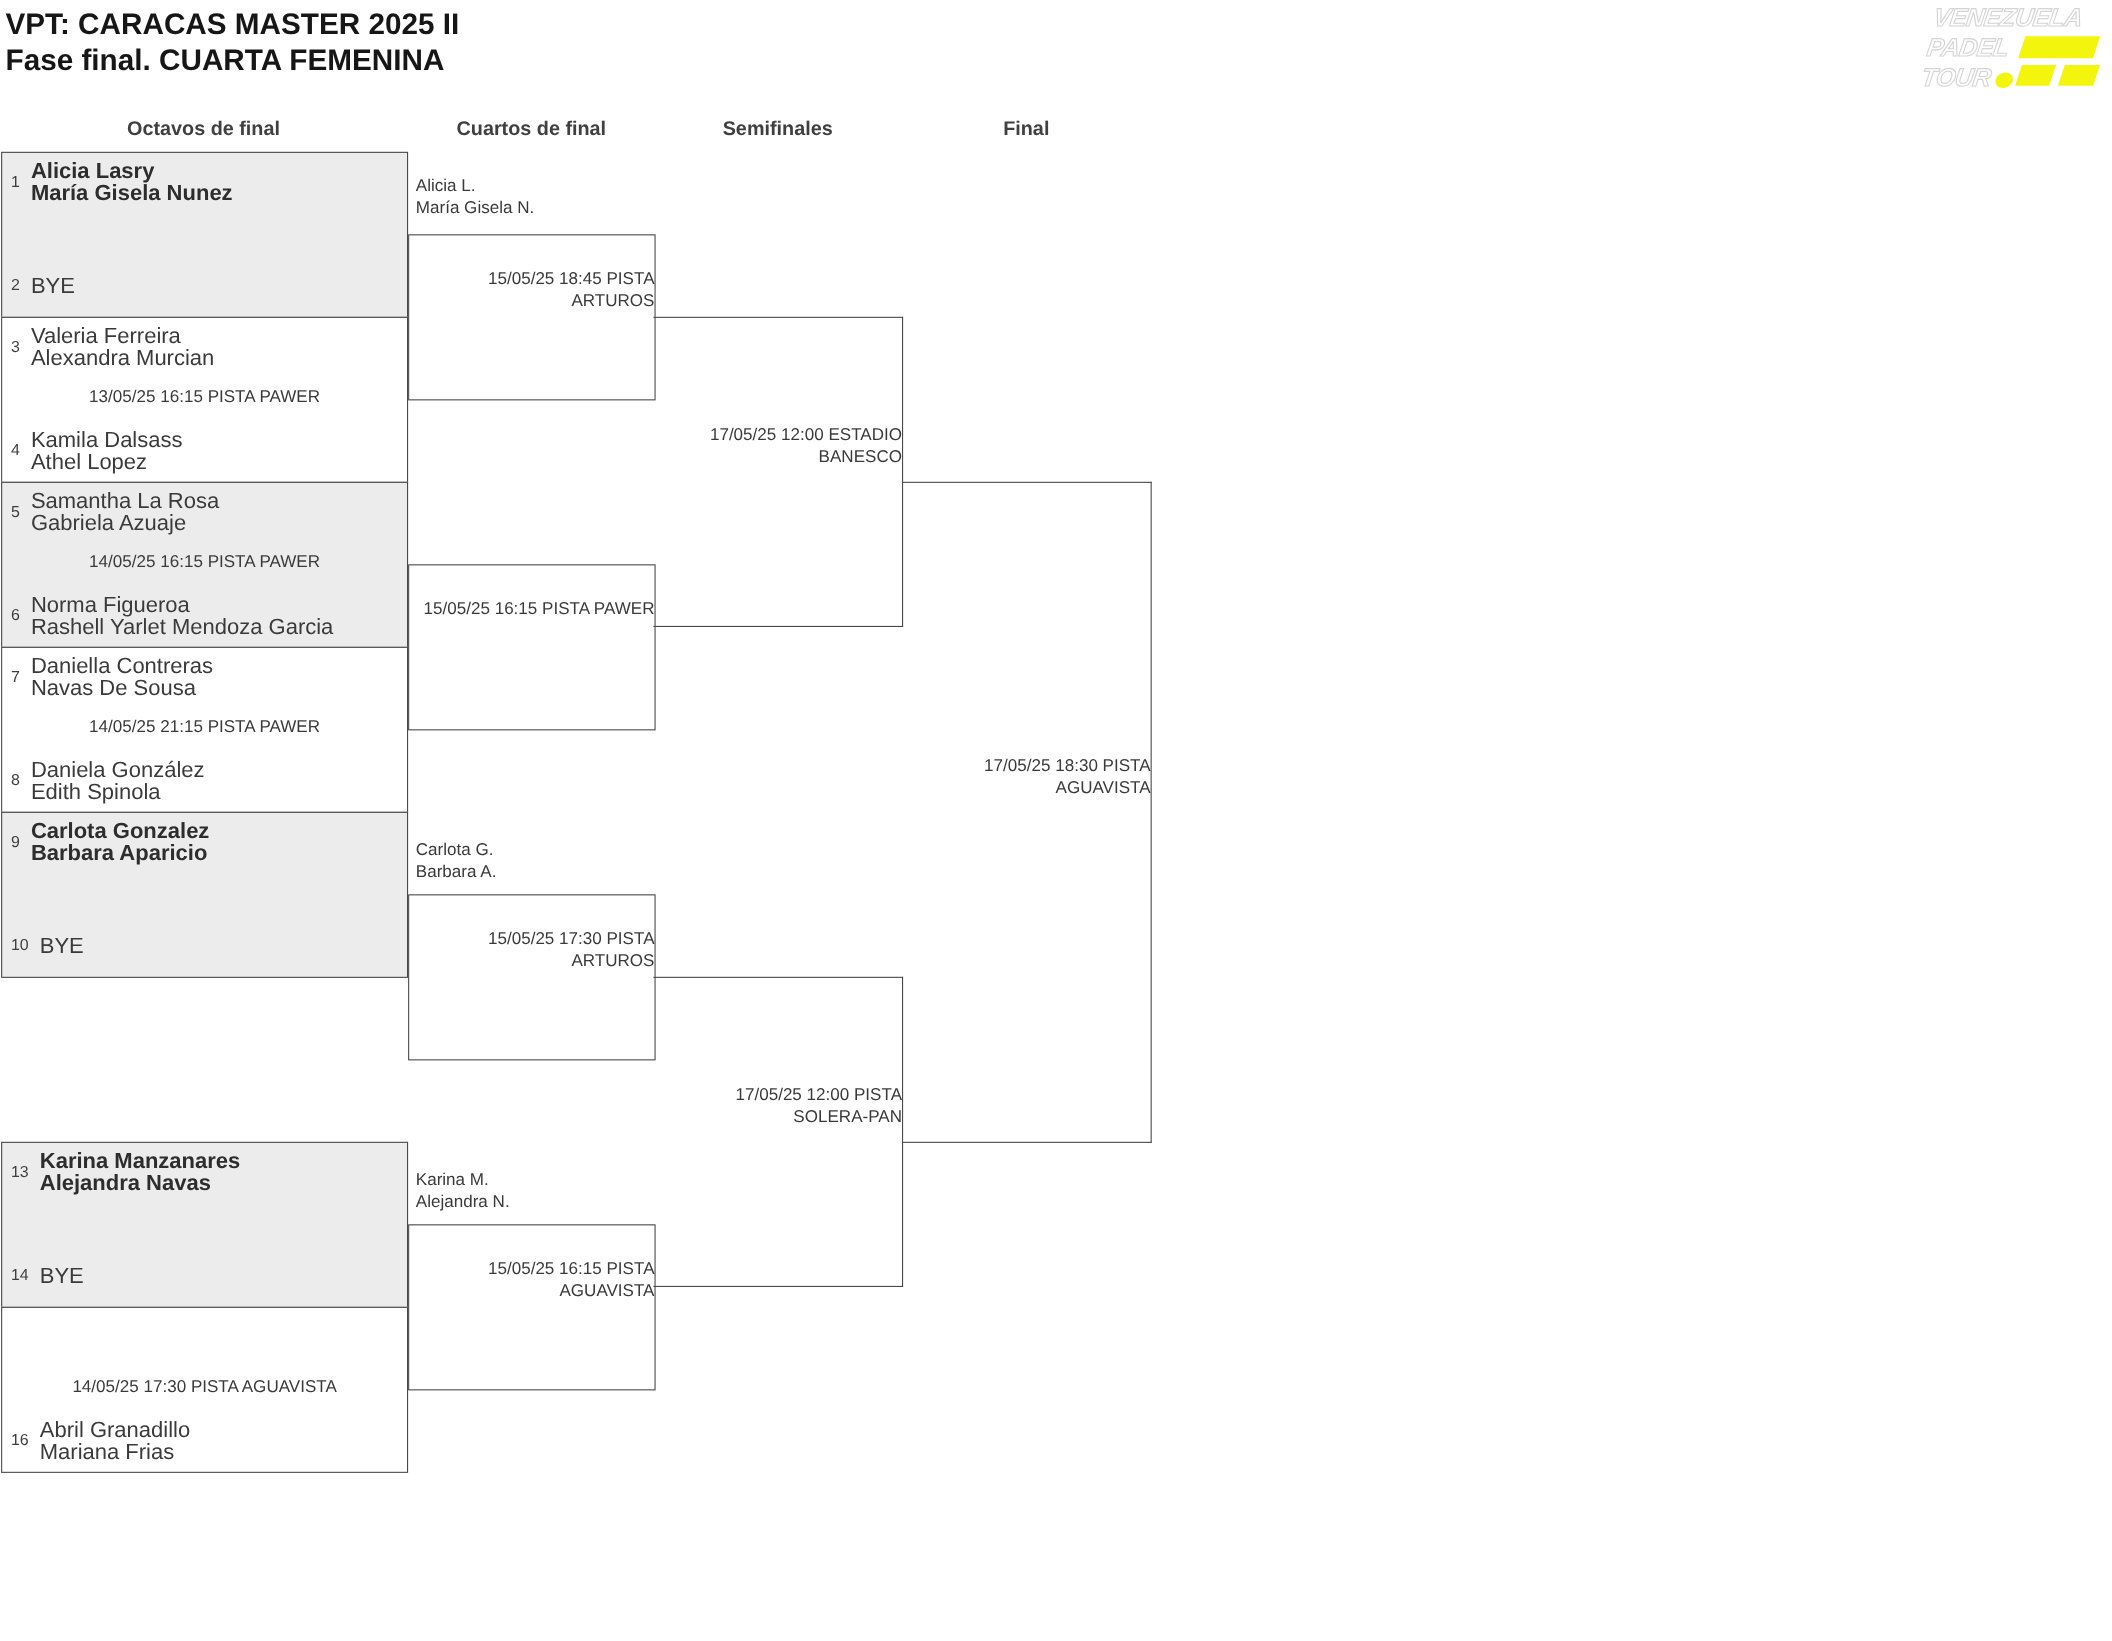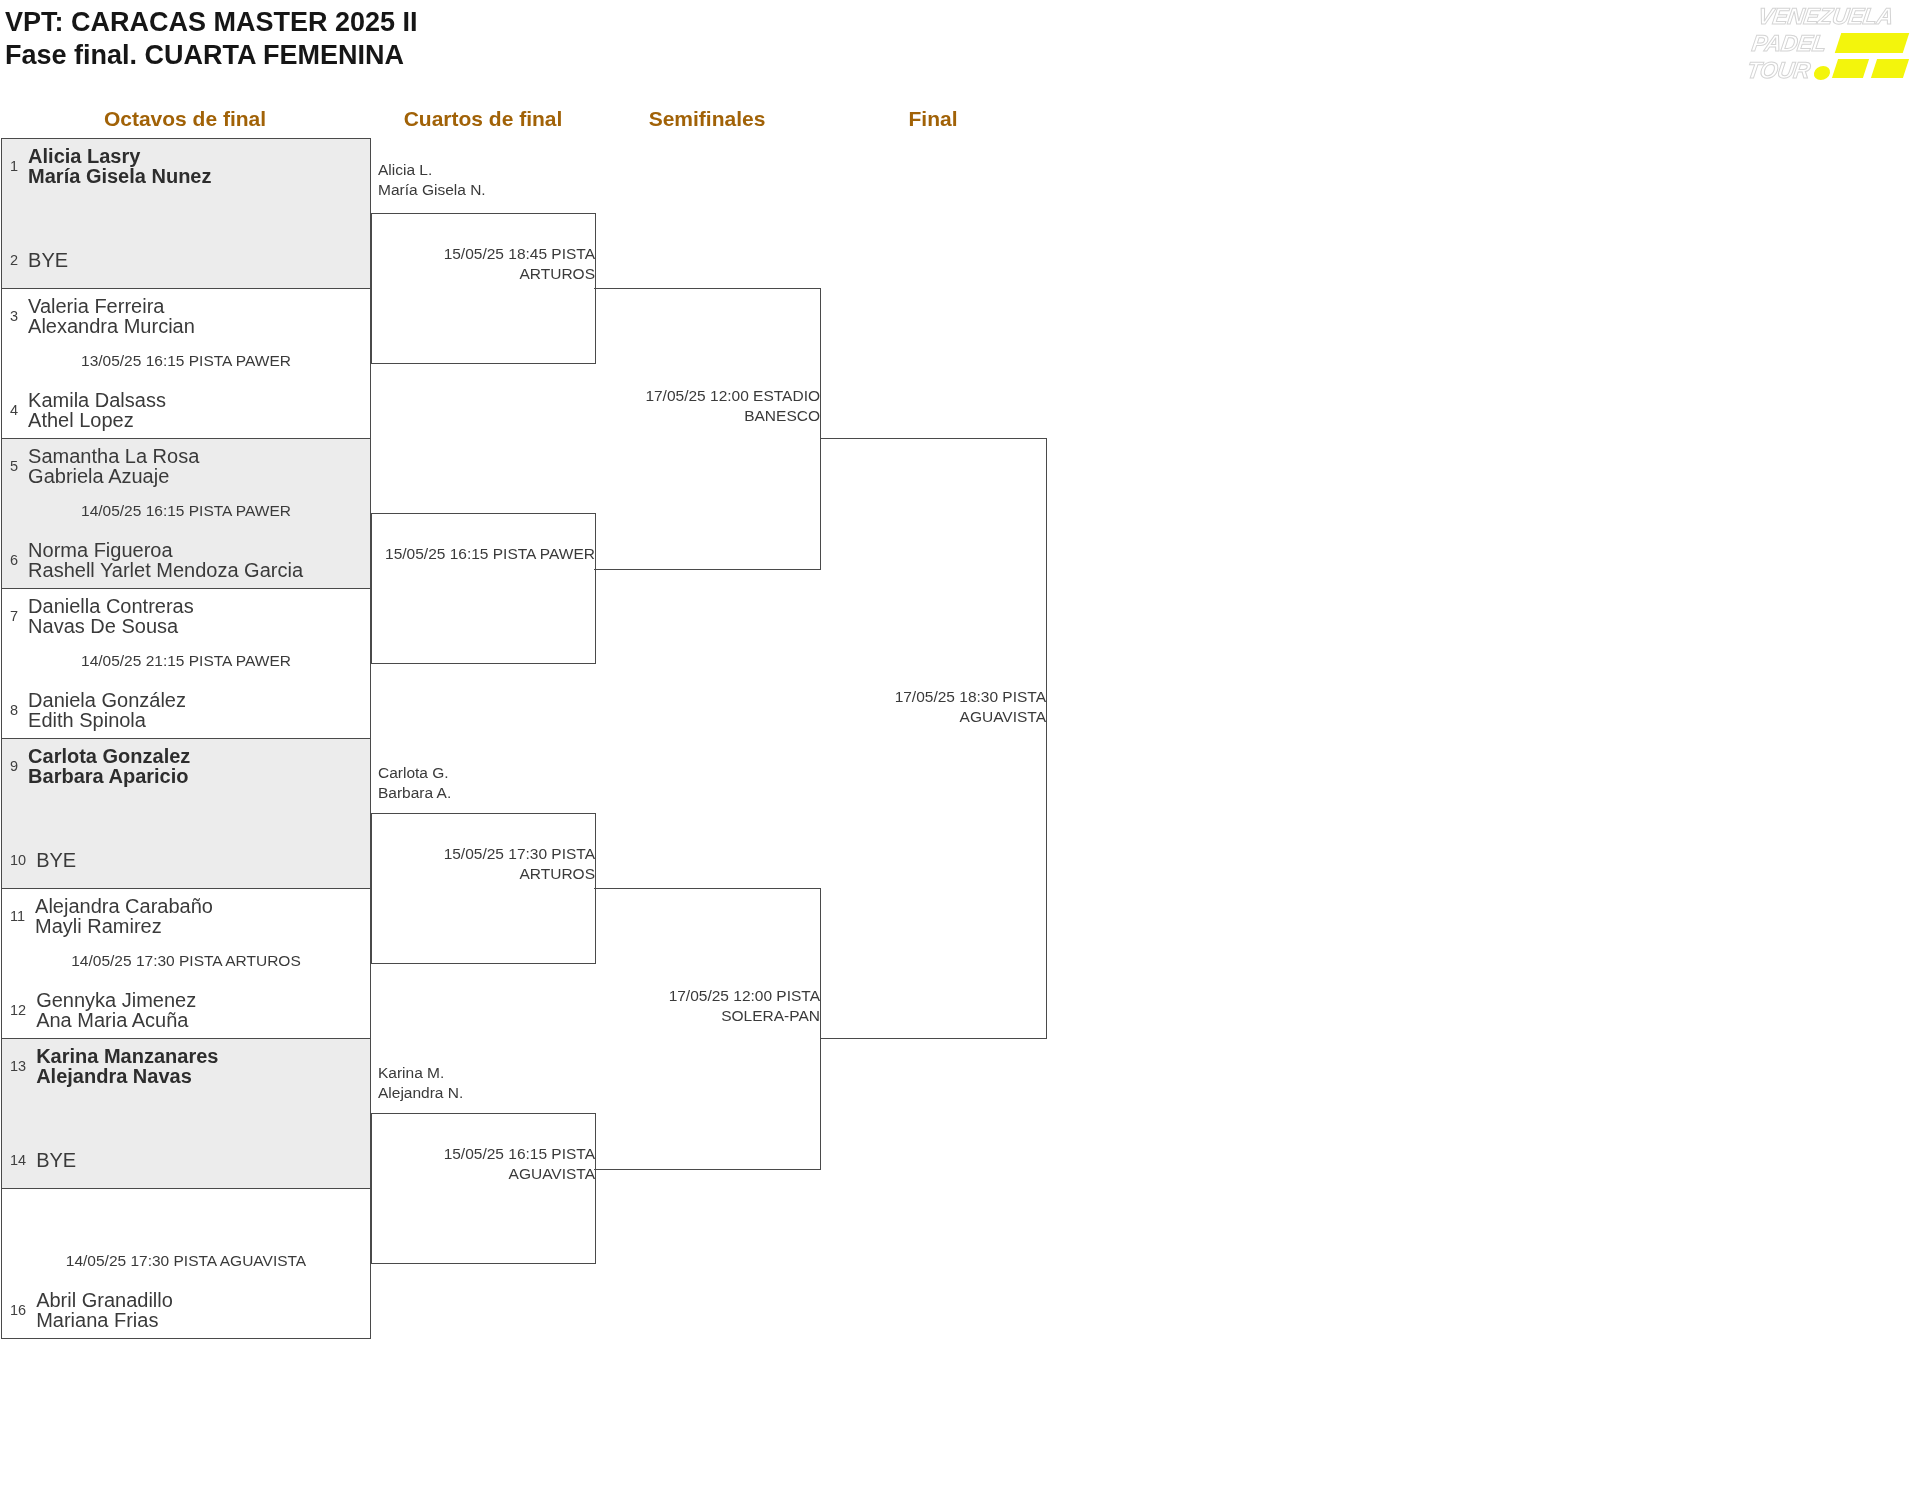--- a/index.html
+++ b/index.html
@@ -4,21 +4,21 @@
 <style>
   html,body{margin:0;padding:0;background:#fff;}
   #page{position:relative;width:1920px;height:1492px;background:#ffffff;overflow:hidden;
         font-family:"Liberation Sans",sans-serif;}
 
   
   .title{position:absolute;left:5px;top:6px;font-size:27px;line-height:33px;font-weight:bold;color:#161616;}
   .title div{white-space:nowrap;}
 
   
-  .rh{position:absolute;top:107px;width:220px;text-align:center;font-size:21px;font-weight:600;color:#a16207;}
+  .rh{position:absolute;top:107px;width:220px;text-align:center;font-size:18px;font-weight:600;color:#404040;}
 
   
   .obox{position:absolute;left:1px;width:370px;height:151px;box-sizing:border-box;
         border:1px solid #4a4a4a;background:#ffffff;}
   .obox.shaded{background:#ececec;}
   .slot{position:absolute;left:8px;right:4px;height:42px;display:flex;align-items:center;gap:10px;}
   .slot-top{top:6px;}
   .slot-bottom{top:100px;}
   .seed{font-size:14.5px;color:#3f3f3f;flex:0 0 auto;}
   .tnames{flex:1 1 auto;min-width:0;}
@@ -161,37 +161,20 @@
         </span>
     </div>
     <div class="slot slot-bottom">
       <span class="seed">10</span>
       <span class="tnames">
           <span class="tn">BYE</span>
         </span>
     </div>
   </div>
 
-  <div class="obox" style="top:888px">
-    <div class="slot slot-top">
-      <span class="seed">11</span>
-      <span class="tnames">
-          <span class="tn">Alejandra Carabaño</span>
-          <span class="tn">Mayli Ramirez</span>
-        </span>
-    </div>
-    <div class="odate">14/05/25 17:30 PISTA ARTUROS</div>
-    <div class="slot slot-bottom">
-      <span class="seed">12</span>
-      <span class="tnames">
-          <span class="tn">Gennyka Jimenez</span>
-          <span class="tn">Ana Maria Acuña</span>
-        </span>
-    </div>
-  </div>
 
   <div class="obox shaded" style="top:1038px">
     <div class="slot slot-top">
       <span class="seed">13</span>
       <span class="tnames">
           <span class="tn bold">Karina Manzanares</span>
           <span class="tn bold">Alejandra Navas</span>
         </span>
     </div>
     <div class="slot slot-bottom">

